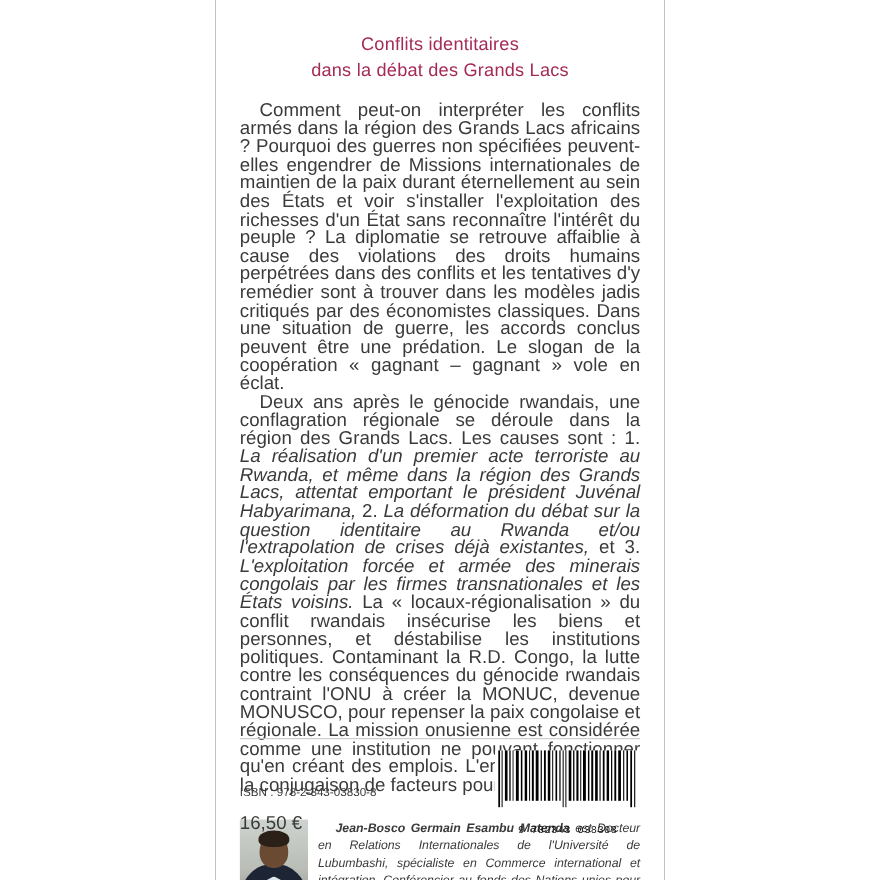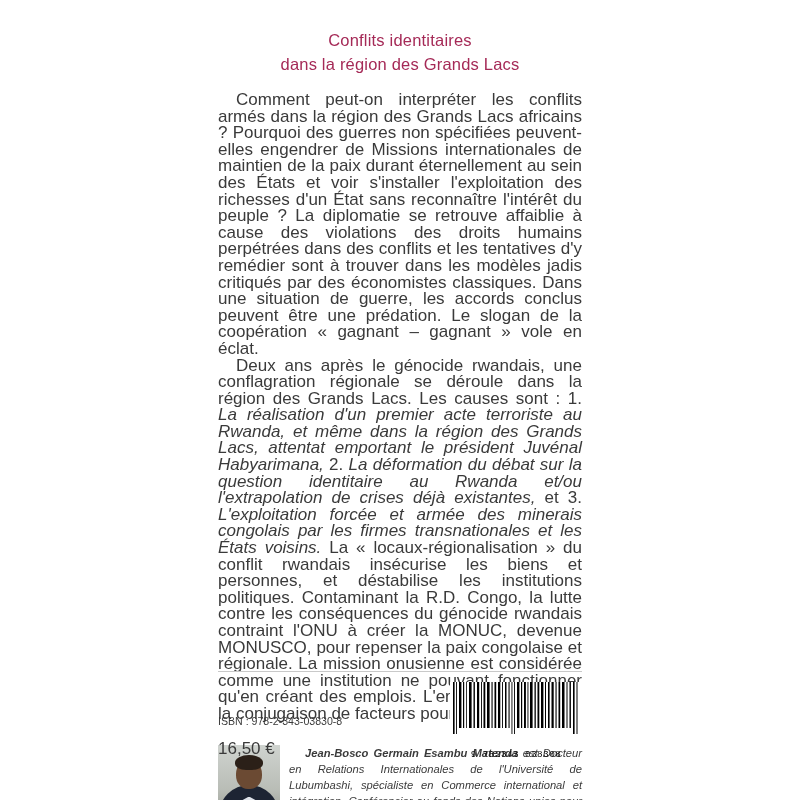--- a/index.html
+++ b/index.html
@@ -201,21 +201,21 @@
 
 <div id="page">
 
   <div class="page-edge-left"></div>
   <div class="page-edge-right"></div>
 
   <div class="cover">
 
     <div class="title-block">
       <div class="title-line">Conflits identitaires</div>
-      <div class="title-line">dans la région des Grands Lacs</div>
+      <div class="title-line">dans la débat des Grands Lacs</div>
     </div>
 
     <div class="blurb">
       <p>Comment peut-on interpréter les conflits armés dans la région des Grands Lacs africains ? Pourquoi des guerres non spécifiées peuvent-elles engendrer de Missions internationales de maintien de la paix durant éternellement au sein des États et voir s'installer l'exploitation des richesses d'un État sans reconnaître l'intérêt du peuple ? La diplomatie se retrouve affaiblie à cause des violations des droits humains perpétrées dans des conflits et les tentatives d'y remédier sont à trouver dans les modèles jadis critiqués par des économistes classiques. Dans une situation de guerre, les accords conclus peuvent être une prédation. Le slogan de la coopération « gagnant – gagnant » vole en éclat.</p>
       <p><span>Deux ans après le génocide rwandais, une conflagration régionale se déroule dans la région des Grands Lacs. Les causes sont : 1. </span><span class="it">La réalisation d'un premier acte terroriste au Rwanda, et même dans la région des Grands Lacs, attentat emportant le président Juvénal Habyarimana,</span><span> 2. </span><span class="it">La déformation du débat sur la question identitaire au Rwanda et/ou l'extrapolation de crises déjà existantes,</span><span> et 3. </span><span class="it">L'exploitation forcée et armée des minerais congolais par les firmes transnationales et les États voisins.</span><span> La « locaux-régionalisation » du conflit rwandais insécurise les biens et personnes, et déstabilise les institutions politiques. Contaminant la R.D. Congo, la lutte contre les conséquences du génocide rwandais contraint l'ONU à créer la MONUC, devenue MONUSCO, pour repenser la paix congolaise et régionale. La mission onusienne est considérée comme une institution ne pouvant fonctionner qu'en créant des emplois. L'employabilité exige la conjugaison de facteurs pour sa praticabilité.</span></p>
     </div>
 
     <div class="author-block">
       <div class="author-photo">
         <div class="photo-bg"></div>

